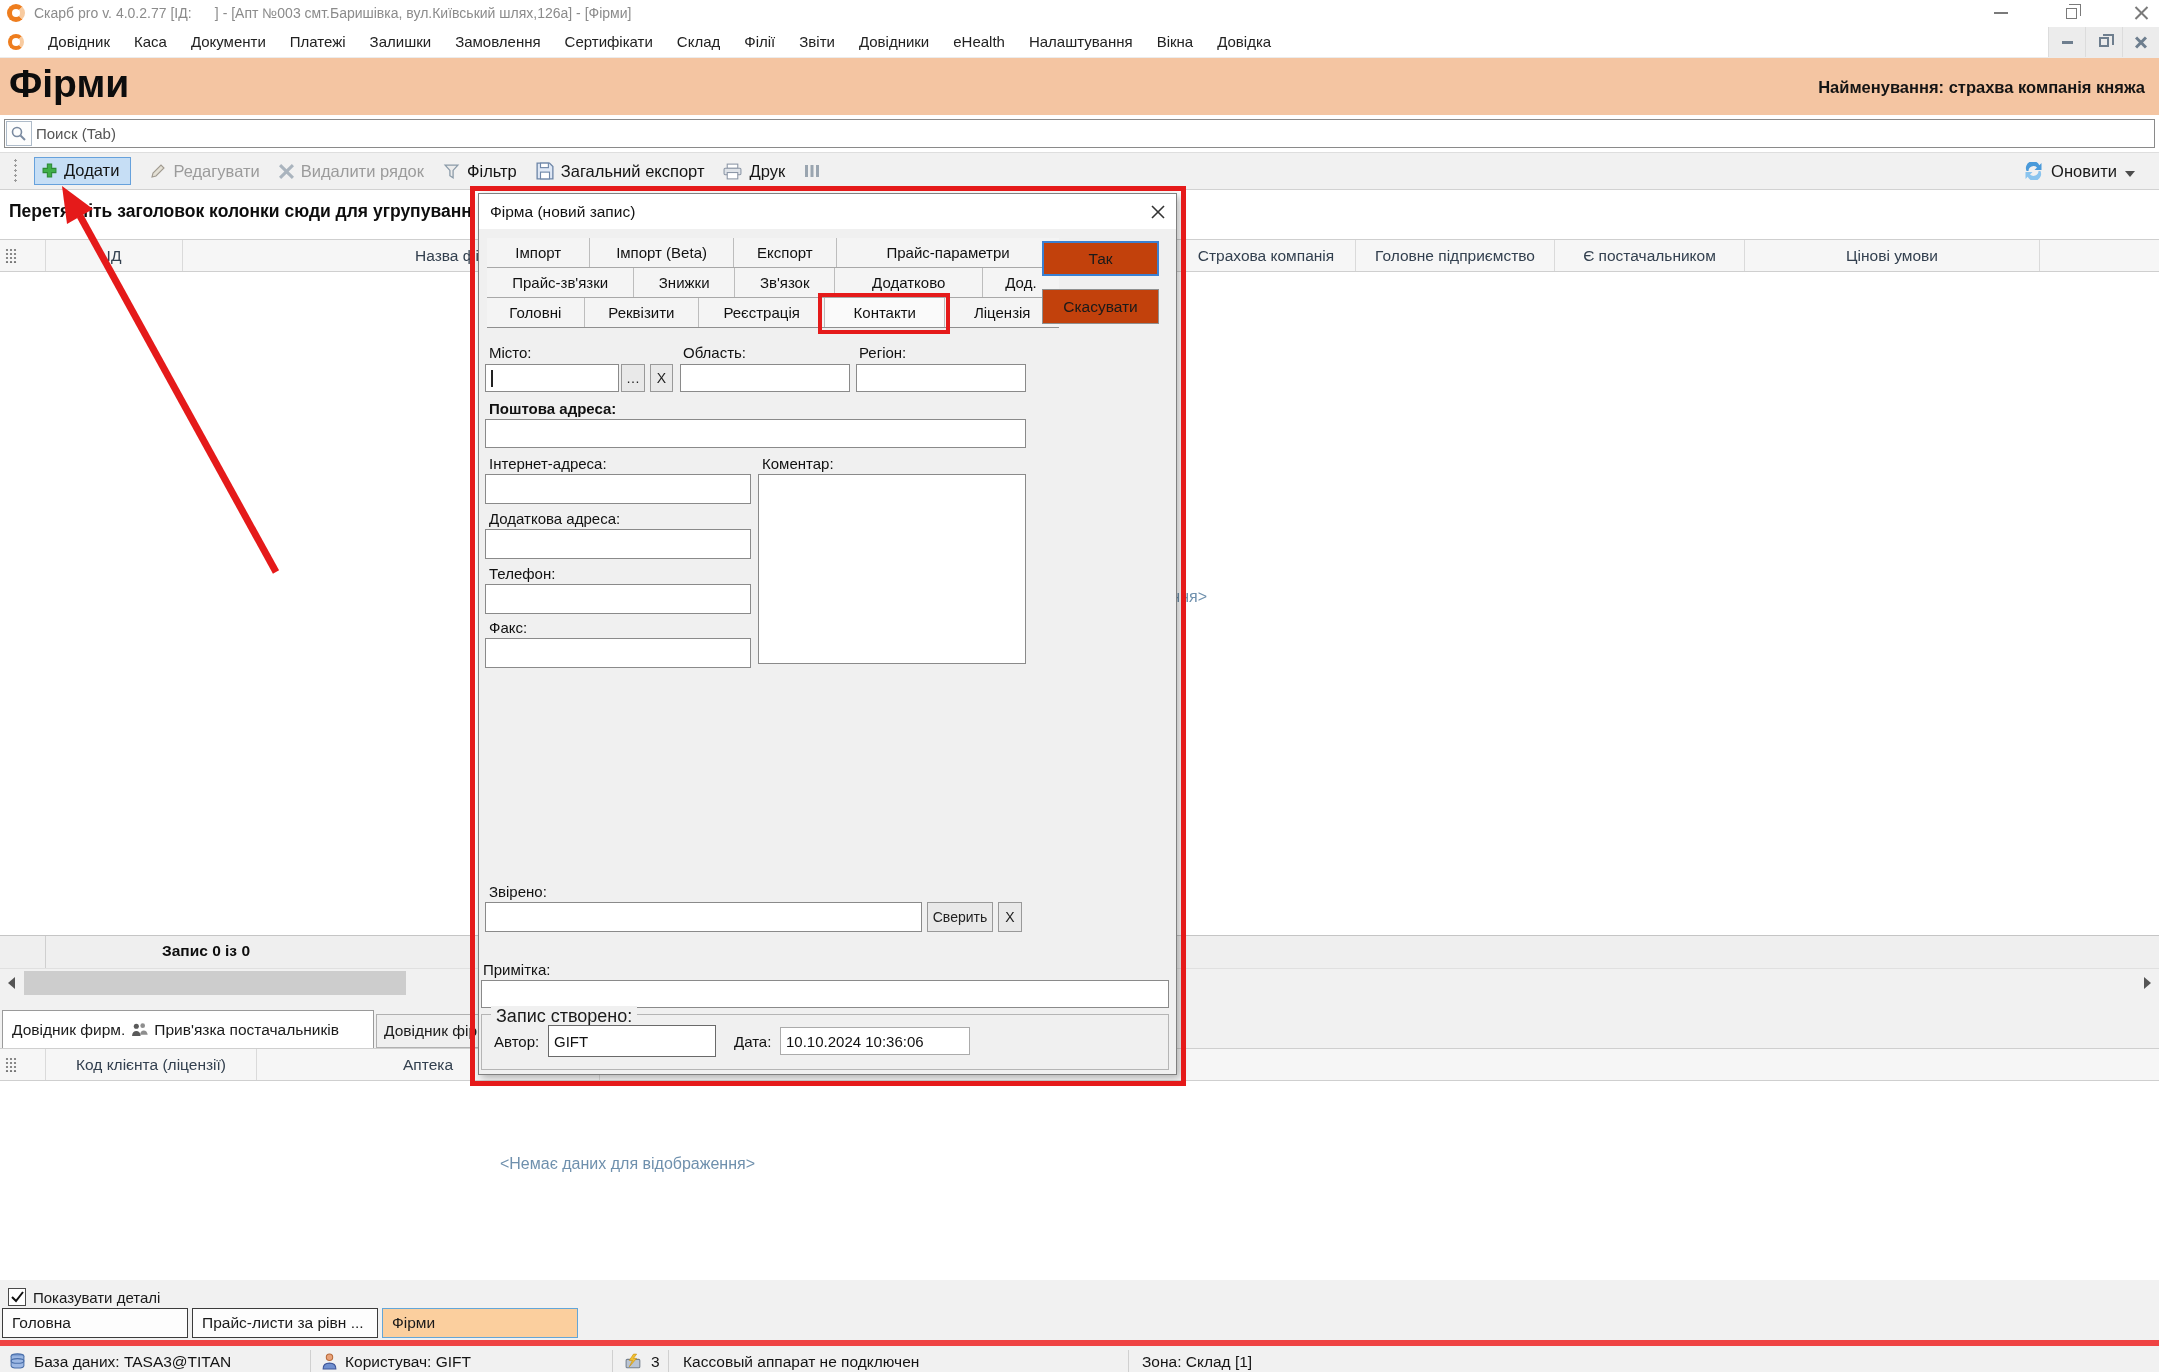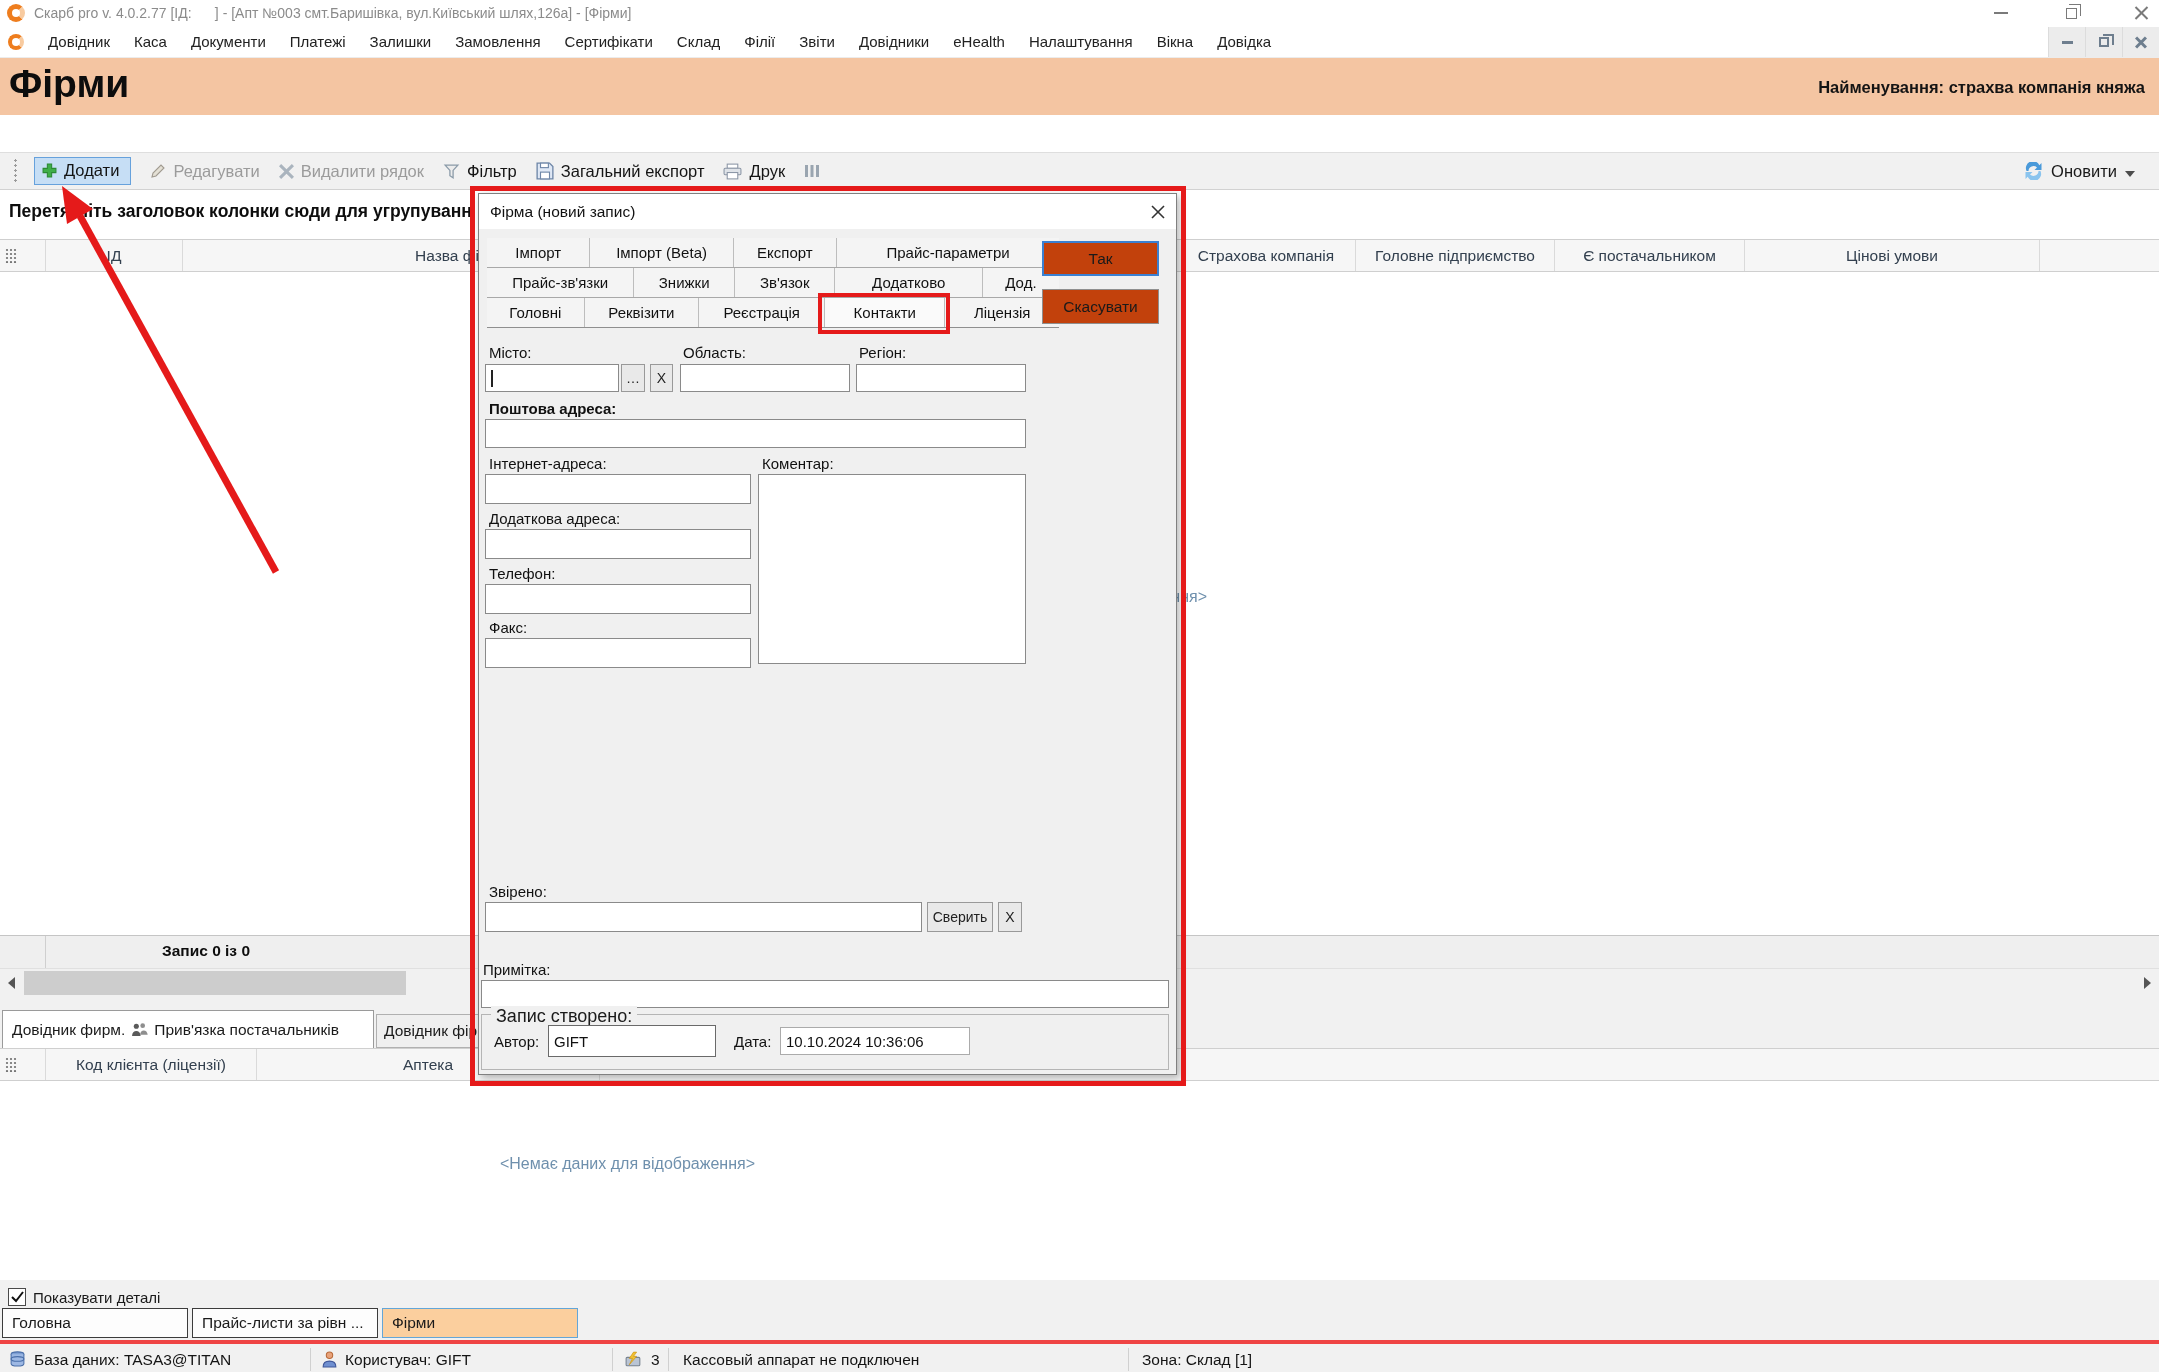--- a/index.html
+++ b/index.html
@@ -101,21 +101,21 @@
     border-top:1px solid #cfcfcf; border-bottom:1px solid #cfcfcf; }
   .detailbody { position:absolute; left:0; top:84px; width:2159px; height:199px; background:#fff; }
   .chkrow { position:absolute; left:0; top:283px; width:2159px; height:26px; display:flex; align-items:flex-end; gap:7px; padding-left:8px; }
   .chk { width:18px; height:18px; background:#fff; border:1.6px solid #4a4a4a; display:flex; align-items:center; justify-content:center; }
   .btabs { position:absolute; left:0; top:309px; width:2159px; height:34px; }
   .btab { position:absolute; top:2px; height:30px; background:#fdfdfd; border:1.6px solid #3c3c3c;
     display:flex; align-items:center; padding:0 9px; font-size:15.5px; white-space:nowrap; overflow:hidden; }
   .btab.active { background:#fbcf9e; border:1px solid #63a6d8; }
 
   
-  .statusbar { left:0; top:1340px; width:2159px; height:32px; background:#f1f1f1; border-top:4px solid #ef4444; }
+  .statusbar { left:0; top:1340px; width:2159px; height:32px; background:#f1f1f1; border-top:6px solid #ef4444; }
   .st-item { position:absolute; top:0; height:31px; display:flex; align-items:center; gap:8px; font-size:15.5px; color:#141414; }
   .st-sep { position:absolute; top:4px; width:1px; height:23px; background:#d0d0d0; }
 
   
   .dialog { left:478px; top:193px; width:699px; height:882px; background:#f0f0f0;
     border:1px solid #808080; box-shadow:3px 3px 8px rgba(0,0,0,.28); z-index:10; }
   .dlg-title { position:absolute; left:0; top:0; width:100%; height:35px; background:#fff;
     display:flex; align-items:center; padding:0 11px; font-size:15.5px; color:#111; }
   .dlg-close { position:absolute; right:8px; top:8px; width:20px; height:20px;
     display:flex; align-items:center; justify-content:center; }
@@ -188,20 +188,31 @@
     <div class="mdi-btn">
         <span class="xbars-s"></span>
       </div>
   </div>
 
   <div class="abs pageheader">
     <div class="page-title">Фірми</div>
     <div class="name-label">Найменування: страхва компанія княжа</div>
   </div>
 
+  <div class="abs searchrow">
+    <div class="searchbox">
+      <span class="search-iconbox">
+        <svg width="18" height="18" viewBox="0 0 18 18">
+            <circle cx="7" cy="7" r="4.5" fill="none" stroke="#7a8aa0" stroke-width="1.6"></circle>
+            <line x1="10.5" y1="10.5" x2="15" y2="15" stroke="#7a8aa0" stroke-width="2"></line>
+          </svg>
+      </span>
+      <input type="text" placeholder="Поиск (Tab)" style="">
+    </div>
+  </div>
 
   <div class="abs toolbar">
     <span class="grip"></span>
     <span class="tb-btn add">
       <svg width="15" height="15" viewBox="0 0 14 14">
           <path d="M5 1h4v4h4v4H9v4H5V9H1V5h4z" fill="#3fae49" stroke="#2c8a35"></path>
         </svg>
       <span>Додати</span>
     </span>
     <span class="tb-btn dis">

